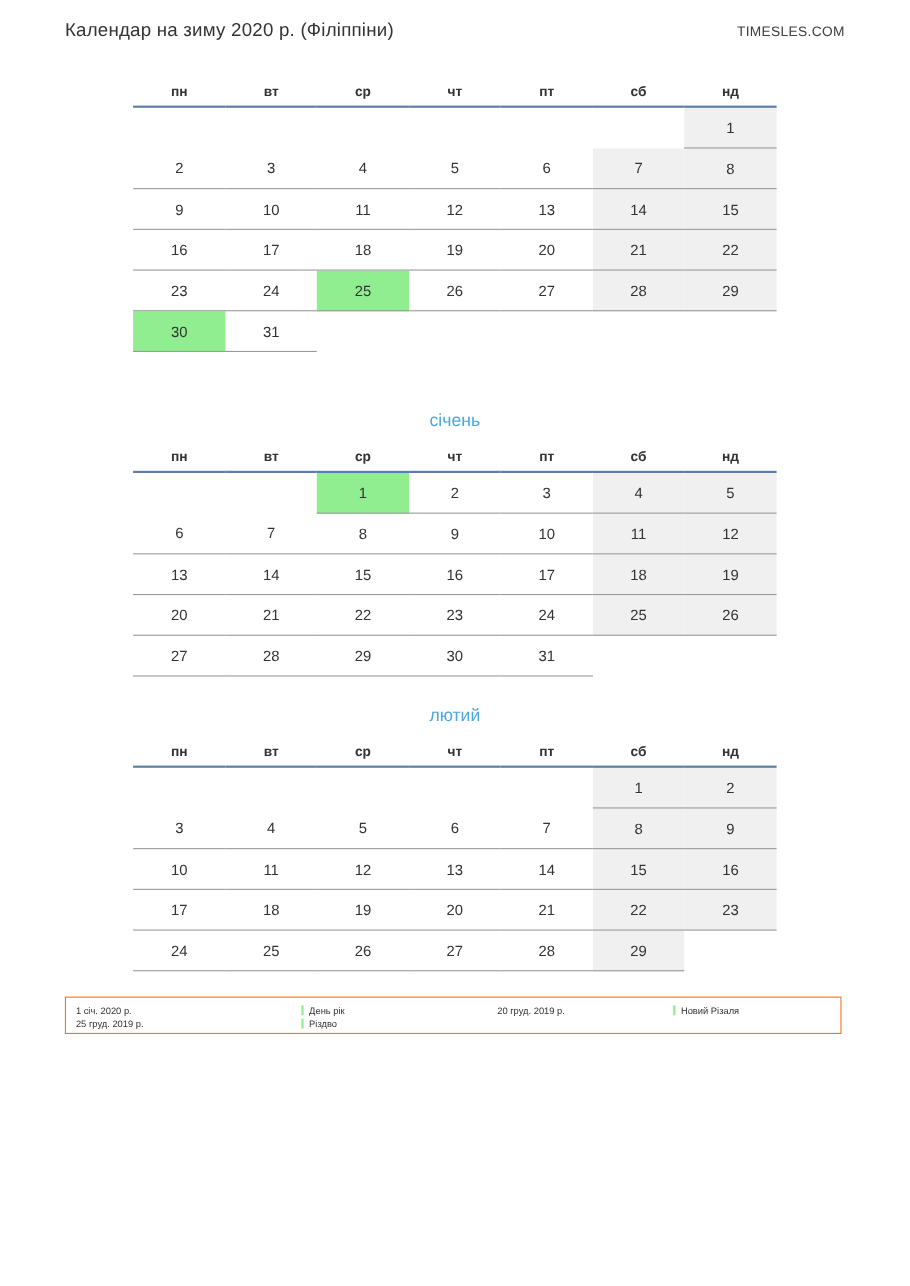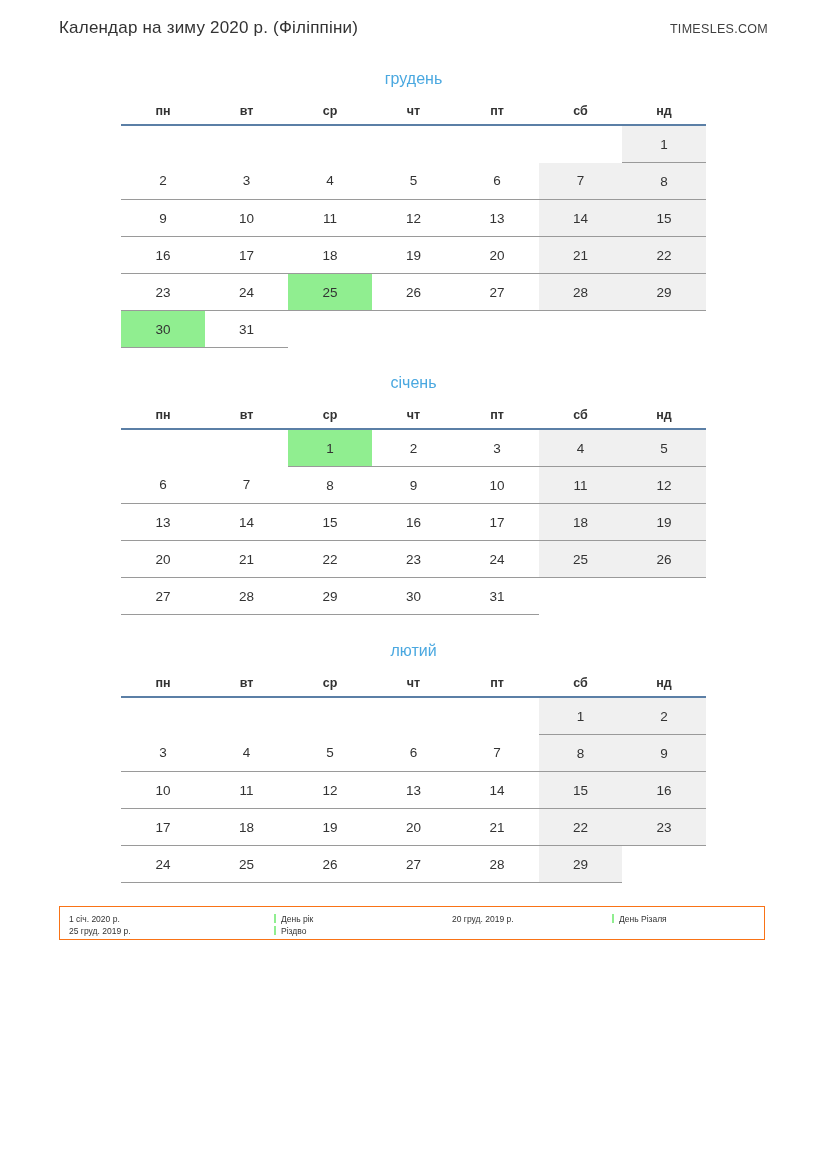--- a/index.html
+++ b/index.html
@@ -129,21 +129,20 @@
 <body>
 
 <div class="page">
 
   <div class="header">
     <div class="title">Календар на зиму 2020 р. (Філіппіни)</div>
     <div class="brand">TIMESLES.COM</div>
   </div>
 
   <div class="month-block" id="month-0" style="top:70px;">
-    <div class="month-name">грудень</div>
     <table class="cal">
       <colgroup>
           <col>
           <col>
           <col>
           <col>
           <col>
           <col>
           <col>
         </colgroup>
@@ -369,17 +368,17 @@
       <span class="legend-row">25 груд. 2019 р.</span>
     </div>
     <div class="legend-col c2">
       <span class="legend-row"><span class="legend-mark"></span><span>День рік</span></span>
       <span class="legend-row"><span class="legend-mark"></span><span>Різдво</span></span>
     </div>
     <div class="legend-col c3">
       <span class="legend-row">20 груд. 2019 р.</span>
     </div>
     <div class="legend-col c4">
-      <span class="legend-row"><span class="legend-mark"></span><span>День Різаля</span></span>
+      <span class="legend-row"><span class="legend-mark"></span><span>Новий Різаля</span></span>
     </div>
   </div>
 
 </div>
 
 </body></html>

